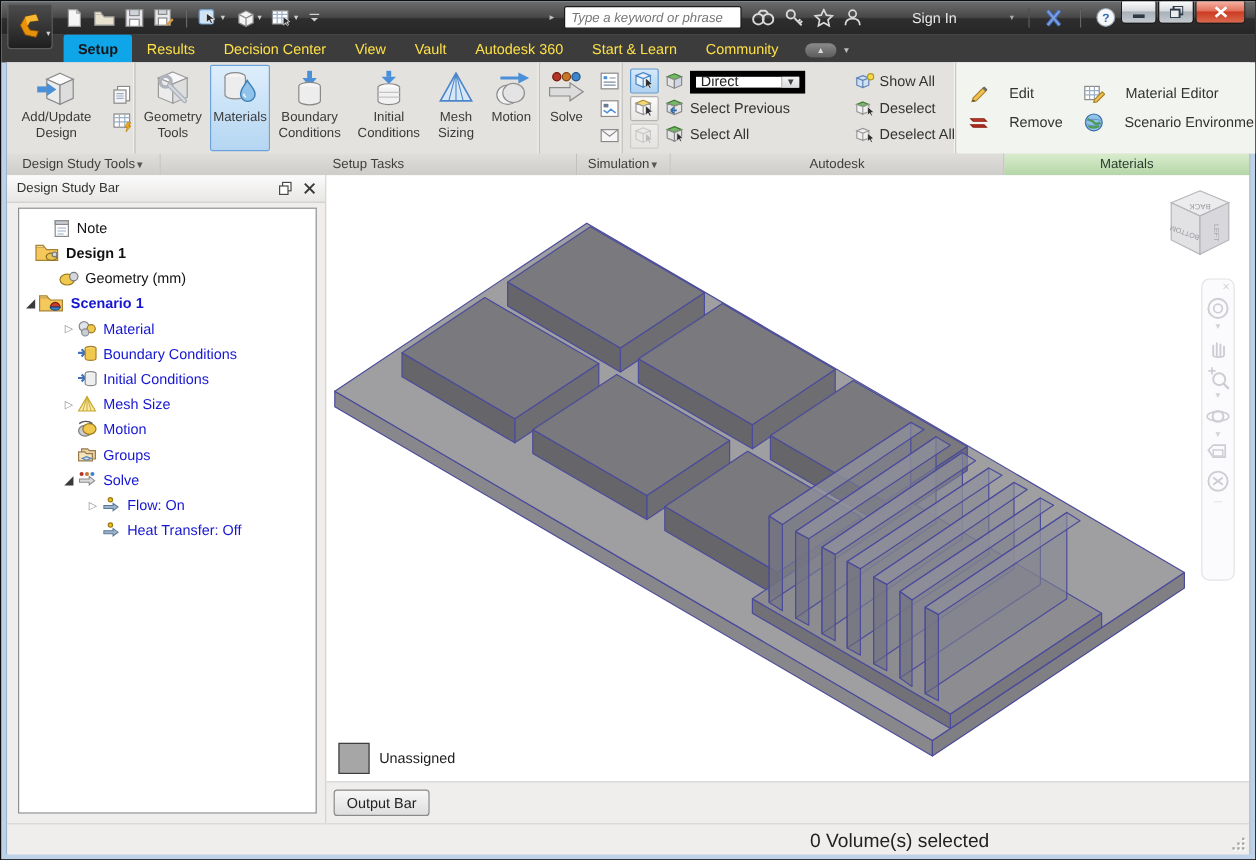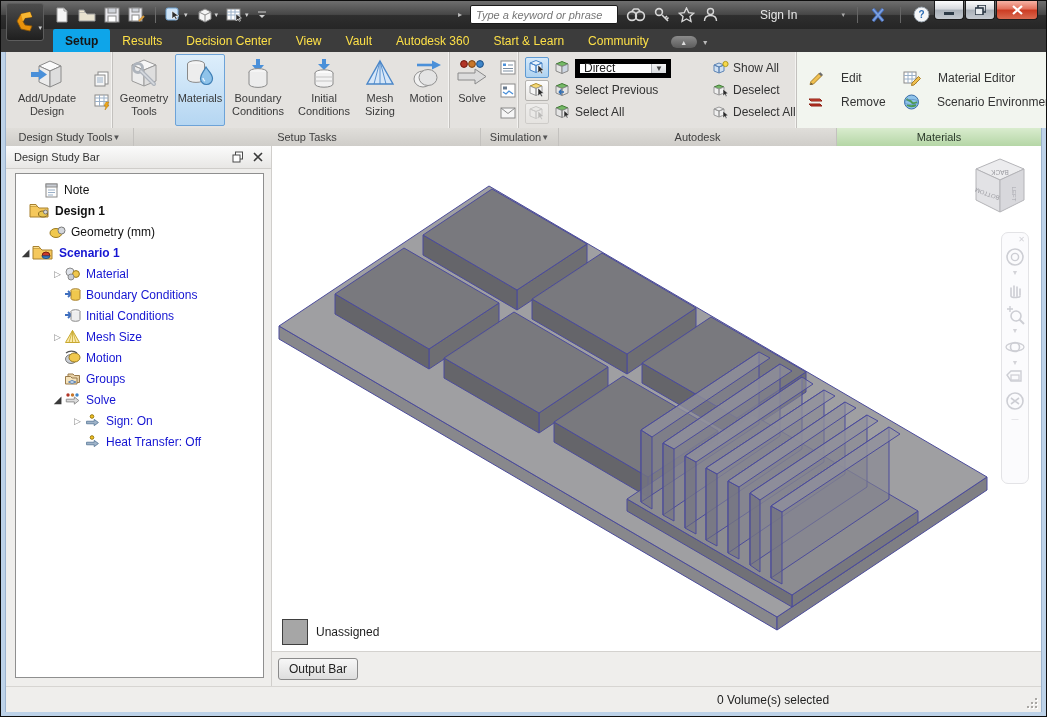--- a/index.html
+++ b/index.html
@@ -100,21 +100,21 @@
   .nbi{margin:3px 0;display:flex;align-items:center;justify-content:center;}
   .nbc{color:#d3d3d8;font-size:7px;line-height:6px;}
   .legend{position:absolute;left:10px;bottom:6px;display:flex;align-items:center;gap:8px;}
   .legend .swatch{width:26px;height:26px;background:#a6a6a6;border:1px solid #3f3f3f;}
   .legend .ltext{font-size:12px;color:#1c1c1c;}
   .outstrip{height:34px;background:#efeeec;display:flex;align-items:center;}
   .outbtn{margin-left:6px;height:22px;padding:0 10px;font-size:12px;color:#222;
     background:linear-gradient(#f7f7f7,#dedede);border:1px solid #8a8a8a;border-radius:3px;}
   
   .statusbar{height:26px;background:#efeeec;border-top:1px solid #d7d5d2;position:relative;}
-  .statustext{position:absolute;left:711px;top:6px;font-size:12px;color:#222;}
+  .statustext{position:absolute;left:669px;top:6px;font-size:16px;color:#222;}
   .grip{position:absolute;right:4px;bottom:4px;width:12px;height:12px;}
   .grip i{position:absolute;width:2px;height:2px;background:#a9a7a4;box-shadow:1px 1px 0 #fff;}
   .g1{right:0;bottom:8px;} .g2{right:4px;bottom:4px;} .g3{right:0;bottom:4px;}
   .g4{right:8px;bottom:0;} .g5{right:4px;bottom:0;} .g6{right:0;bottom:0;}
 </style>
 </head>
 <body>
 
 <div class="window">
 
@@ -653,21 +653,21 @@
               </svg>
             <span class="tlabel">Solve</span>
           </div>
 
           <div class="trow blue ind-l2">
             <span class="exp">▷</span>
             <svg class="ticon" width="17" height="13">
                 <circle cx="8" cy="2.5" r="1.8" fill="#f0c020" stroke="#9a7a10"></circle>
                 <path d="M1.5 8.5 h9 v-2.2 l5 3.7 -5 3.7 v-2.2 h-9 z" fill="#9fb3c8" stroke="#5a7a9a" transform="scale(.85) translate(1.5,0)"></path>
               </svg>
-            <span class="tlabel">Sign: On</span>
+            <span class="tlabel">Flow: On</span>
           </div>
 
           <div class="trow blue ind-l2">
             <span class="exp"></span>
             <svg class="ticon" width="17" height="13">
                 <circle cx="8" cy="2.5" r="1.8" fill="#f0c020" stroke="#9a7a10"></circle>
                 <path d="M1.5 8.5 h9 v-2.2 l5 3.7 -5 3.7 v-2.2 h-9 z" fill="#9fb3c8" stroke="#5a7a9a" transform="scale(.85) translate(1.5,0)"></path>
               </svg>
             <span class="tlabel">Heat Transfer: Off</span>
           </div>

